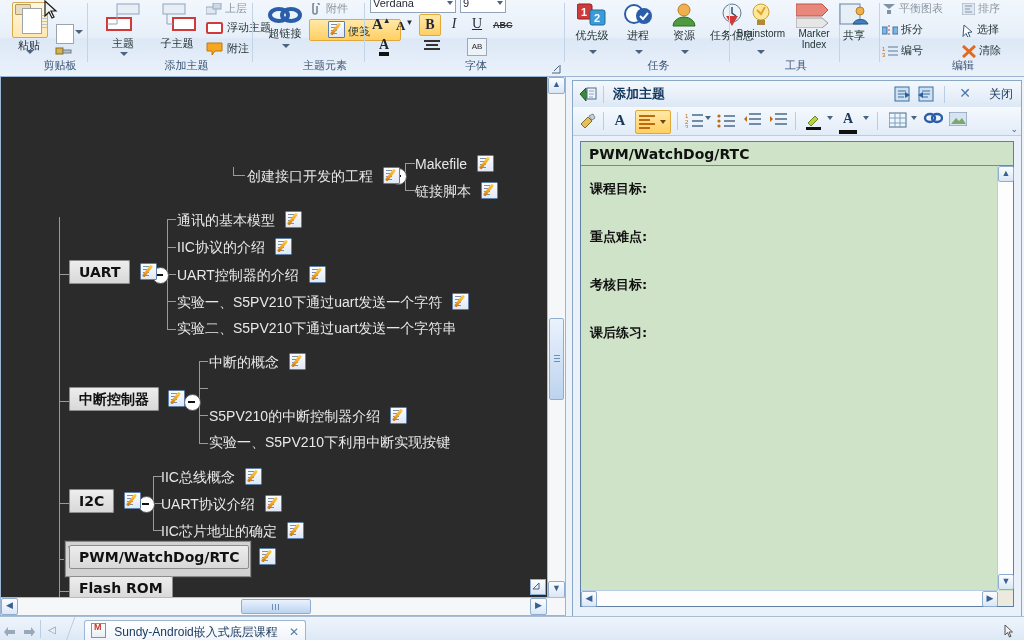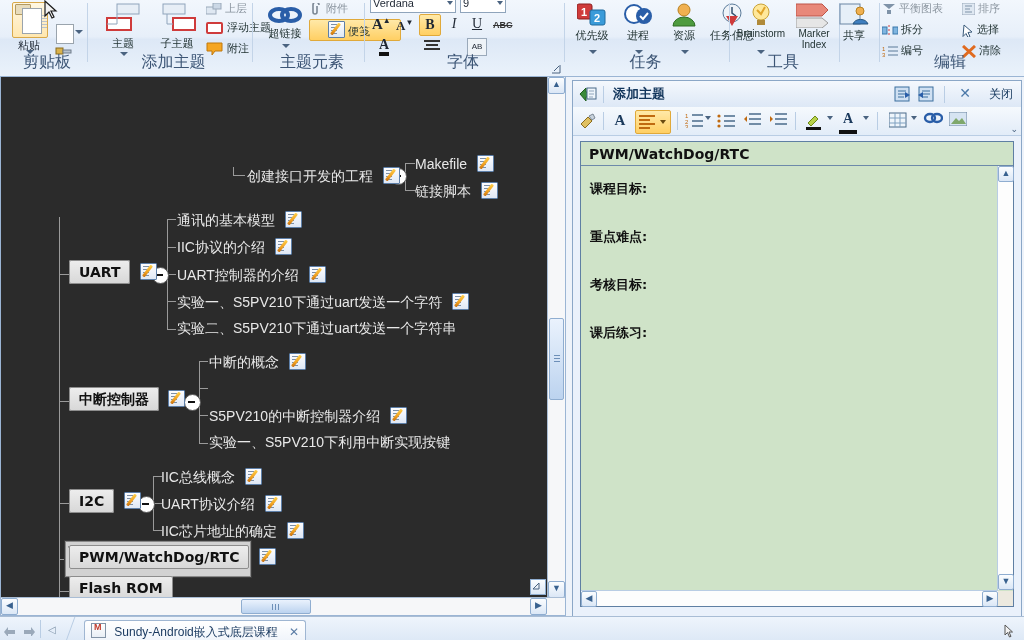--- a/index.html
+++ b/index.html
@@ -13,22 +13,22 @@
   
   #ribbon{
     position:absolute;left:0;top:0;width:1024px;height:76px;
     background:linear-gradient(to bottom,#f2f7fd 0%,#e7eff9 48%,#dde8f6 52%,#eaf2fb 100%);
     border-bottom:1px solid #9bb5d4;
     overflow:hidden;
   }
   .grp{position:absolute;top:0;height:74px;}
   .grp .gsep{position:absolute;right:0;top:3px;bottom:12px;width:1px;background:#c3d4e8;}
   .glabel{
-    position:absolute;bottom:1px;left:3px;width:100%;text-align:center;
-    font-size:16px;color:#3c5575;
+    position:absolute;bottom:1px;left:16px;width:100%;text-align:center;
+    font-size:11px;color:#3c5575;
   }
   .bigbtn{
     position:absolute;text-align:center;font-size:11px;color:#233;
   }
   .smlbtn{
     position:absolute;font-size:11px;color:#233;white-space:nowrap;
   }
   .ic{display:inline-block;vertical-align:middle;}
   .caret{
     display:inline-block;width:0;height:0;vertical-align:middle;

